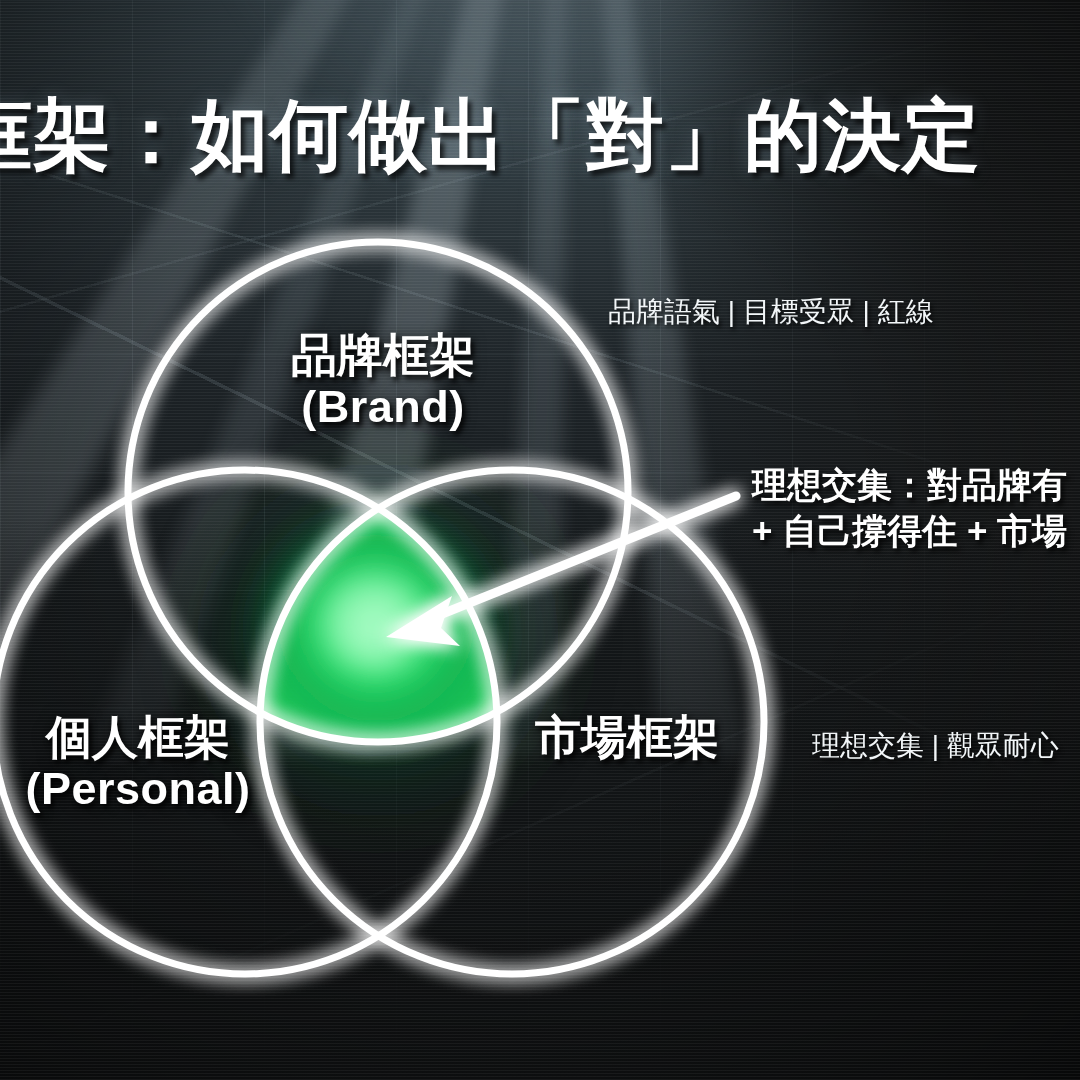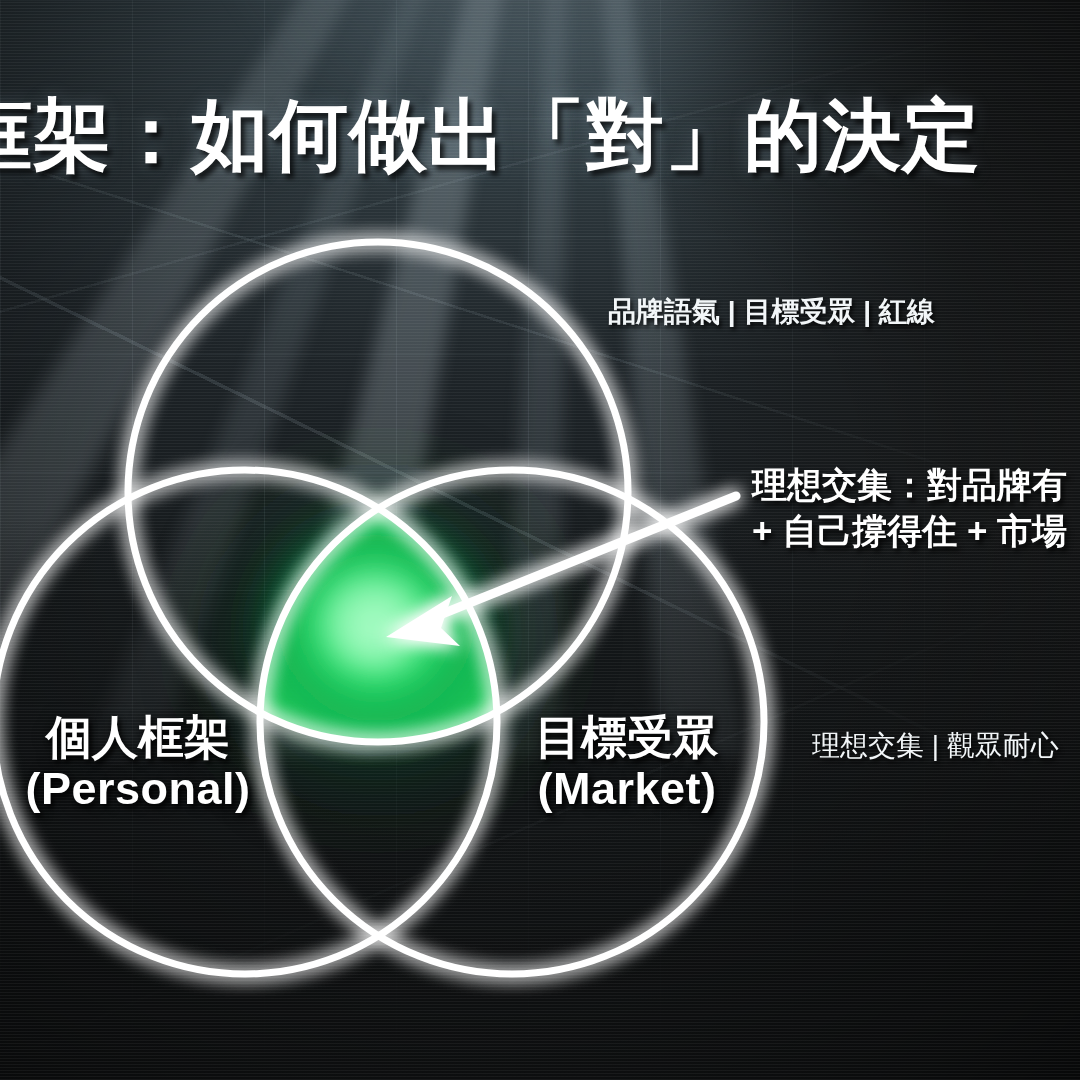--- a/index.html
+++ b/index.html
@@ -142,21 +142,21 @@
   #label-market   { left: 487px; top: 712px; width: 280px; }
 
   .side-note {
     position: absolute;
     color: #f2f6f8;
     font-size: 28px;
     font-weight: 500;
     white-space: nowrap;
     text-shadow: 2px 3px 4px rgba(0,0,0,.85);
   }
-  #note-brand  { left: 608px; top: 293px; font-weight: bold; }
+  #note-brand  { left: 608px; top: 293px; }
   #note-market { left: 812px; top: 727px; }
 
   #callout {
     position: absolute;
     left: 752px;
     top: 462px;
     width: 420px;
     color: #ffffff;
     font-size: 35px;
     font-weight: 700;
@@ -250,29 +250,32 @@
     </g>
 
     <g filter="url(#softGlow)">
       <line x1="736" y1="496" x2="432" y2="618" stroke="#ffffff" stroke-width="9" stroke-linecap="round"></line>
       <polygon points="386,637 452,596 441,628 460,646" fill="#ffffff"></polygon>
     </g>
   </svg>
 
   <div class="title" id="slide-title">框架：如何做出「對」的決定</div>
 
+  <div class="circle-label" id="label-brand">
+    <span class="cl-zh">品牌框架</span>
+    <span class="cl-en">(Brand)</span>
+  </div>
 
   <div class="circle-label" id="label-personal">
     <span class="cl-zh">個人框架</span>
     <span class="cl-en">(Personal)</span>
   </div>
 
   <div class="circle-label" id="label-market">
-    <span class="cl-zh">目標受眾</span>
-    <span class="cl-en">(Market)</span>
+    <span class="cl-zh">市場框架</span>
   </div>
 
   <div class="side-note" id="note-brand">品牌語氣 | 目標受眾 | 紅線</div>
 
   <div class="side-note" id="note-market">理想交集 | 觀眾耐心</div>
 
   <div id="callout">
     <span class="line">理想交集：對品牌有</span>
     <span class="line">+ 自己撐得住 + 市場</span>
   </div>

